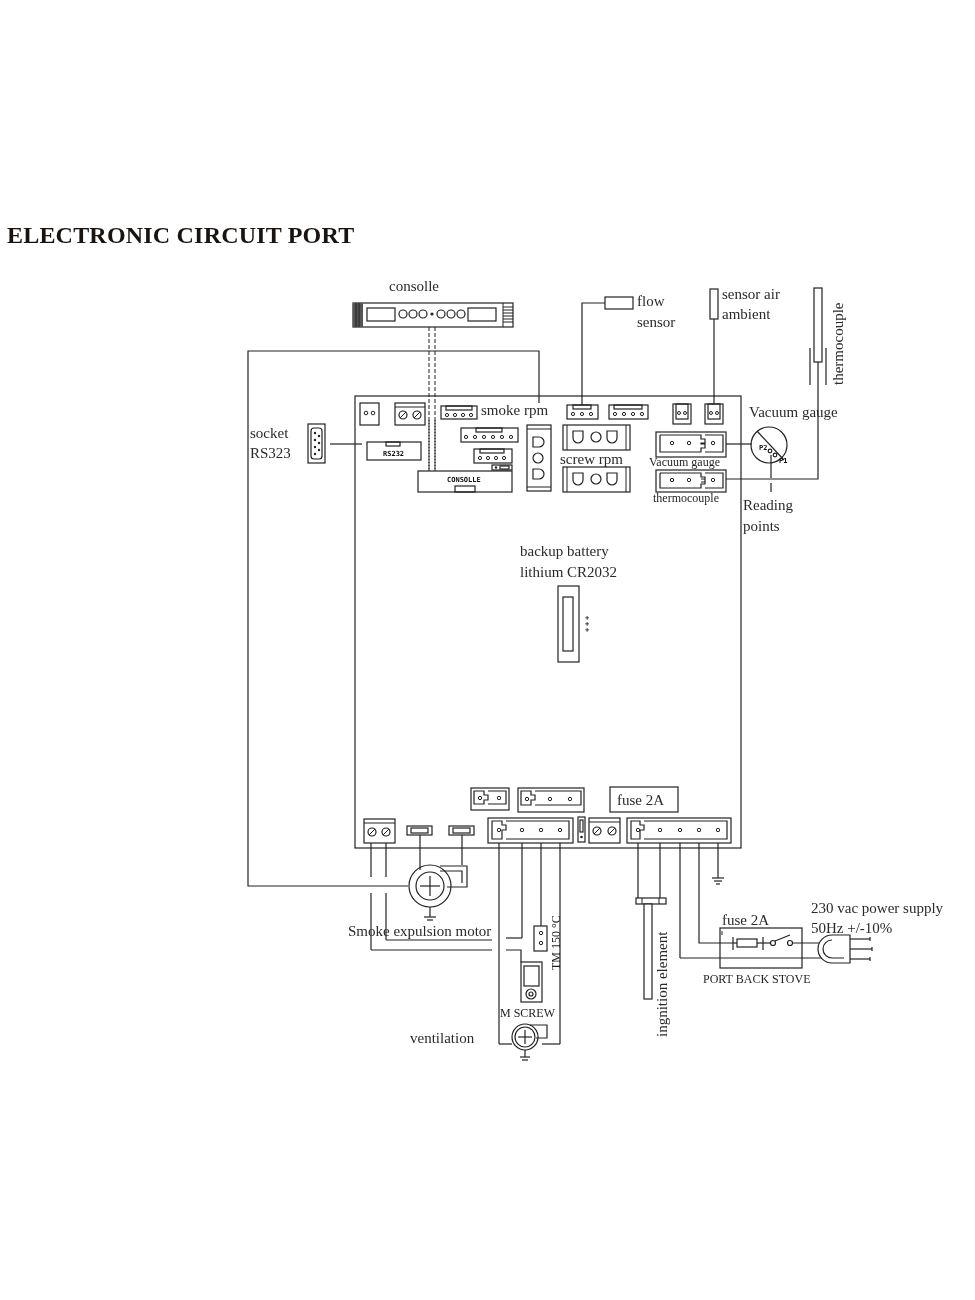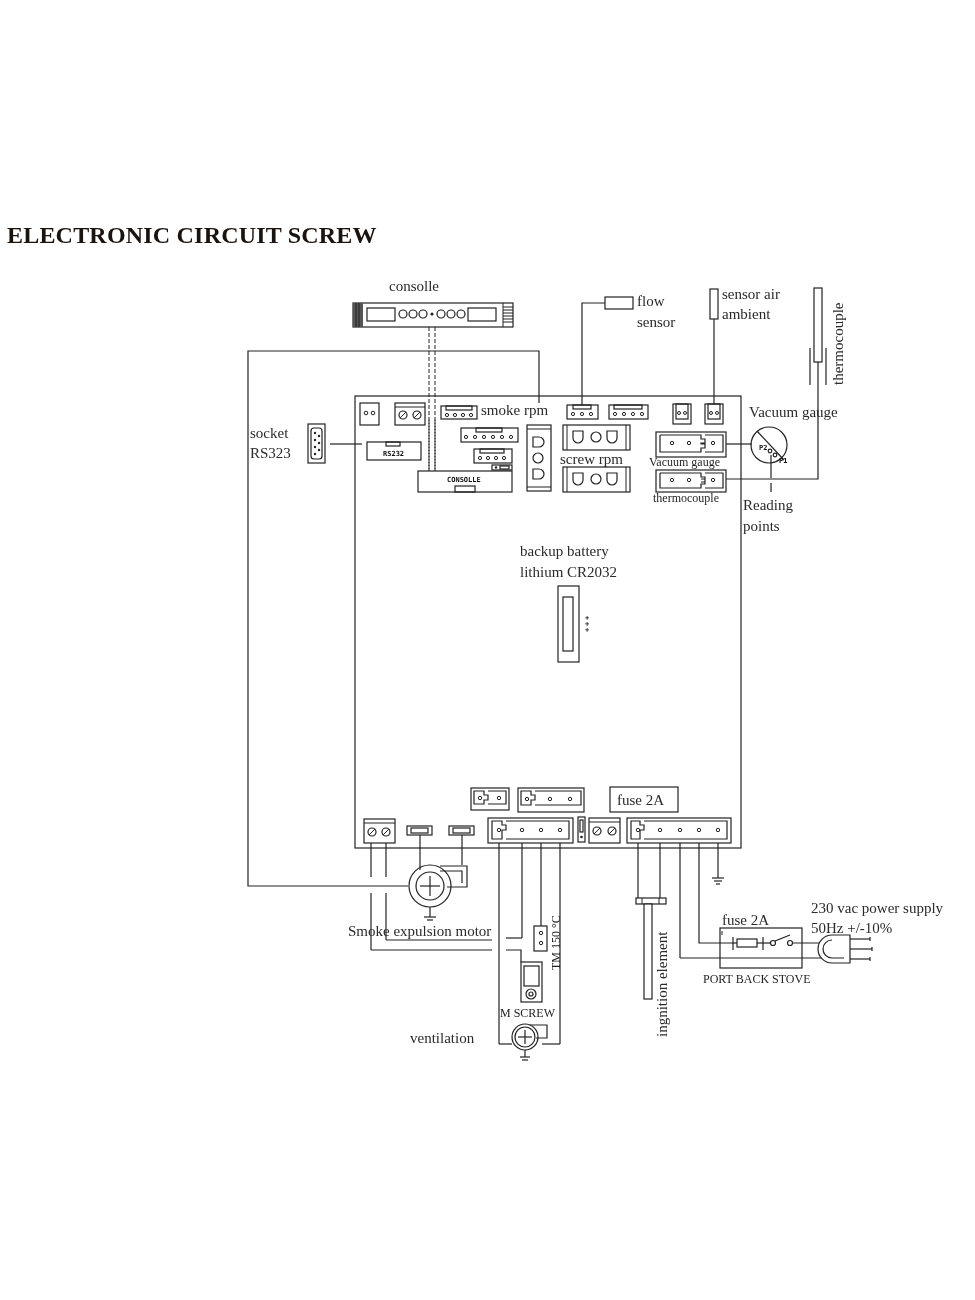--- a/index.html
+++ b/index.html
@@ -15,21 +15,21 @@
   .thin { stroke: #222; stroke-width: 1; fill: none; }
   .dash { stroke: #222; stroke-width: 1; fill: none; stroke-dasharray: 4 2; }
   .lbl { font-family: "Liberation Serif", serif; font-size: 15px; fill: #2a2a2a; }
   .lbl-sm { font-family: "Liberation Serif", serif; font-size: 12px; fill: #1e1e1e; }
   .lbl-tiny { font-family: "DejaVu Sans Mono", monospace; font-size: 7px; fill: #111; font-weight: bold; }
   .pin { fill: #fff; stroke: #222; stroke-width: 1; }
 </style>
 </head>
 <body>
 
-<div class="title">ELECTRONIC CIRCUIT SCREW</div>
+<div class="title">ELECTRONIC CIRCUIT PORT</div>
 
 <svg width="975" height="1300" viewBox="0 0 975 1300">
 
   <g>
     <rect class="lnw" x="353" y="303" width="160" height="24"></rect>
     <rect x="353" y="303" width="10" height="24" fill="#555"></rect>
     <line class="thin" x1="356" y1="303" x2="356" y2="327" stroke="#fff"></line>
     <line class="thin" x1="359" y1="303" x2="359" y2="327" stroke="#fff"></line>
     <g>
       <line class="thin" x1="503" y1="307" x2="513" y2="307"></line>

